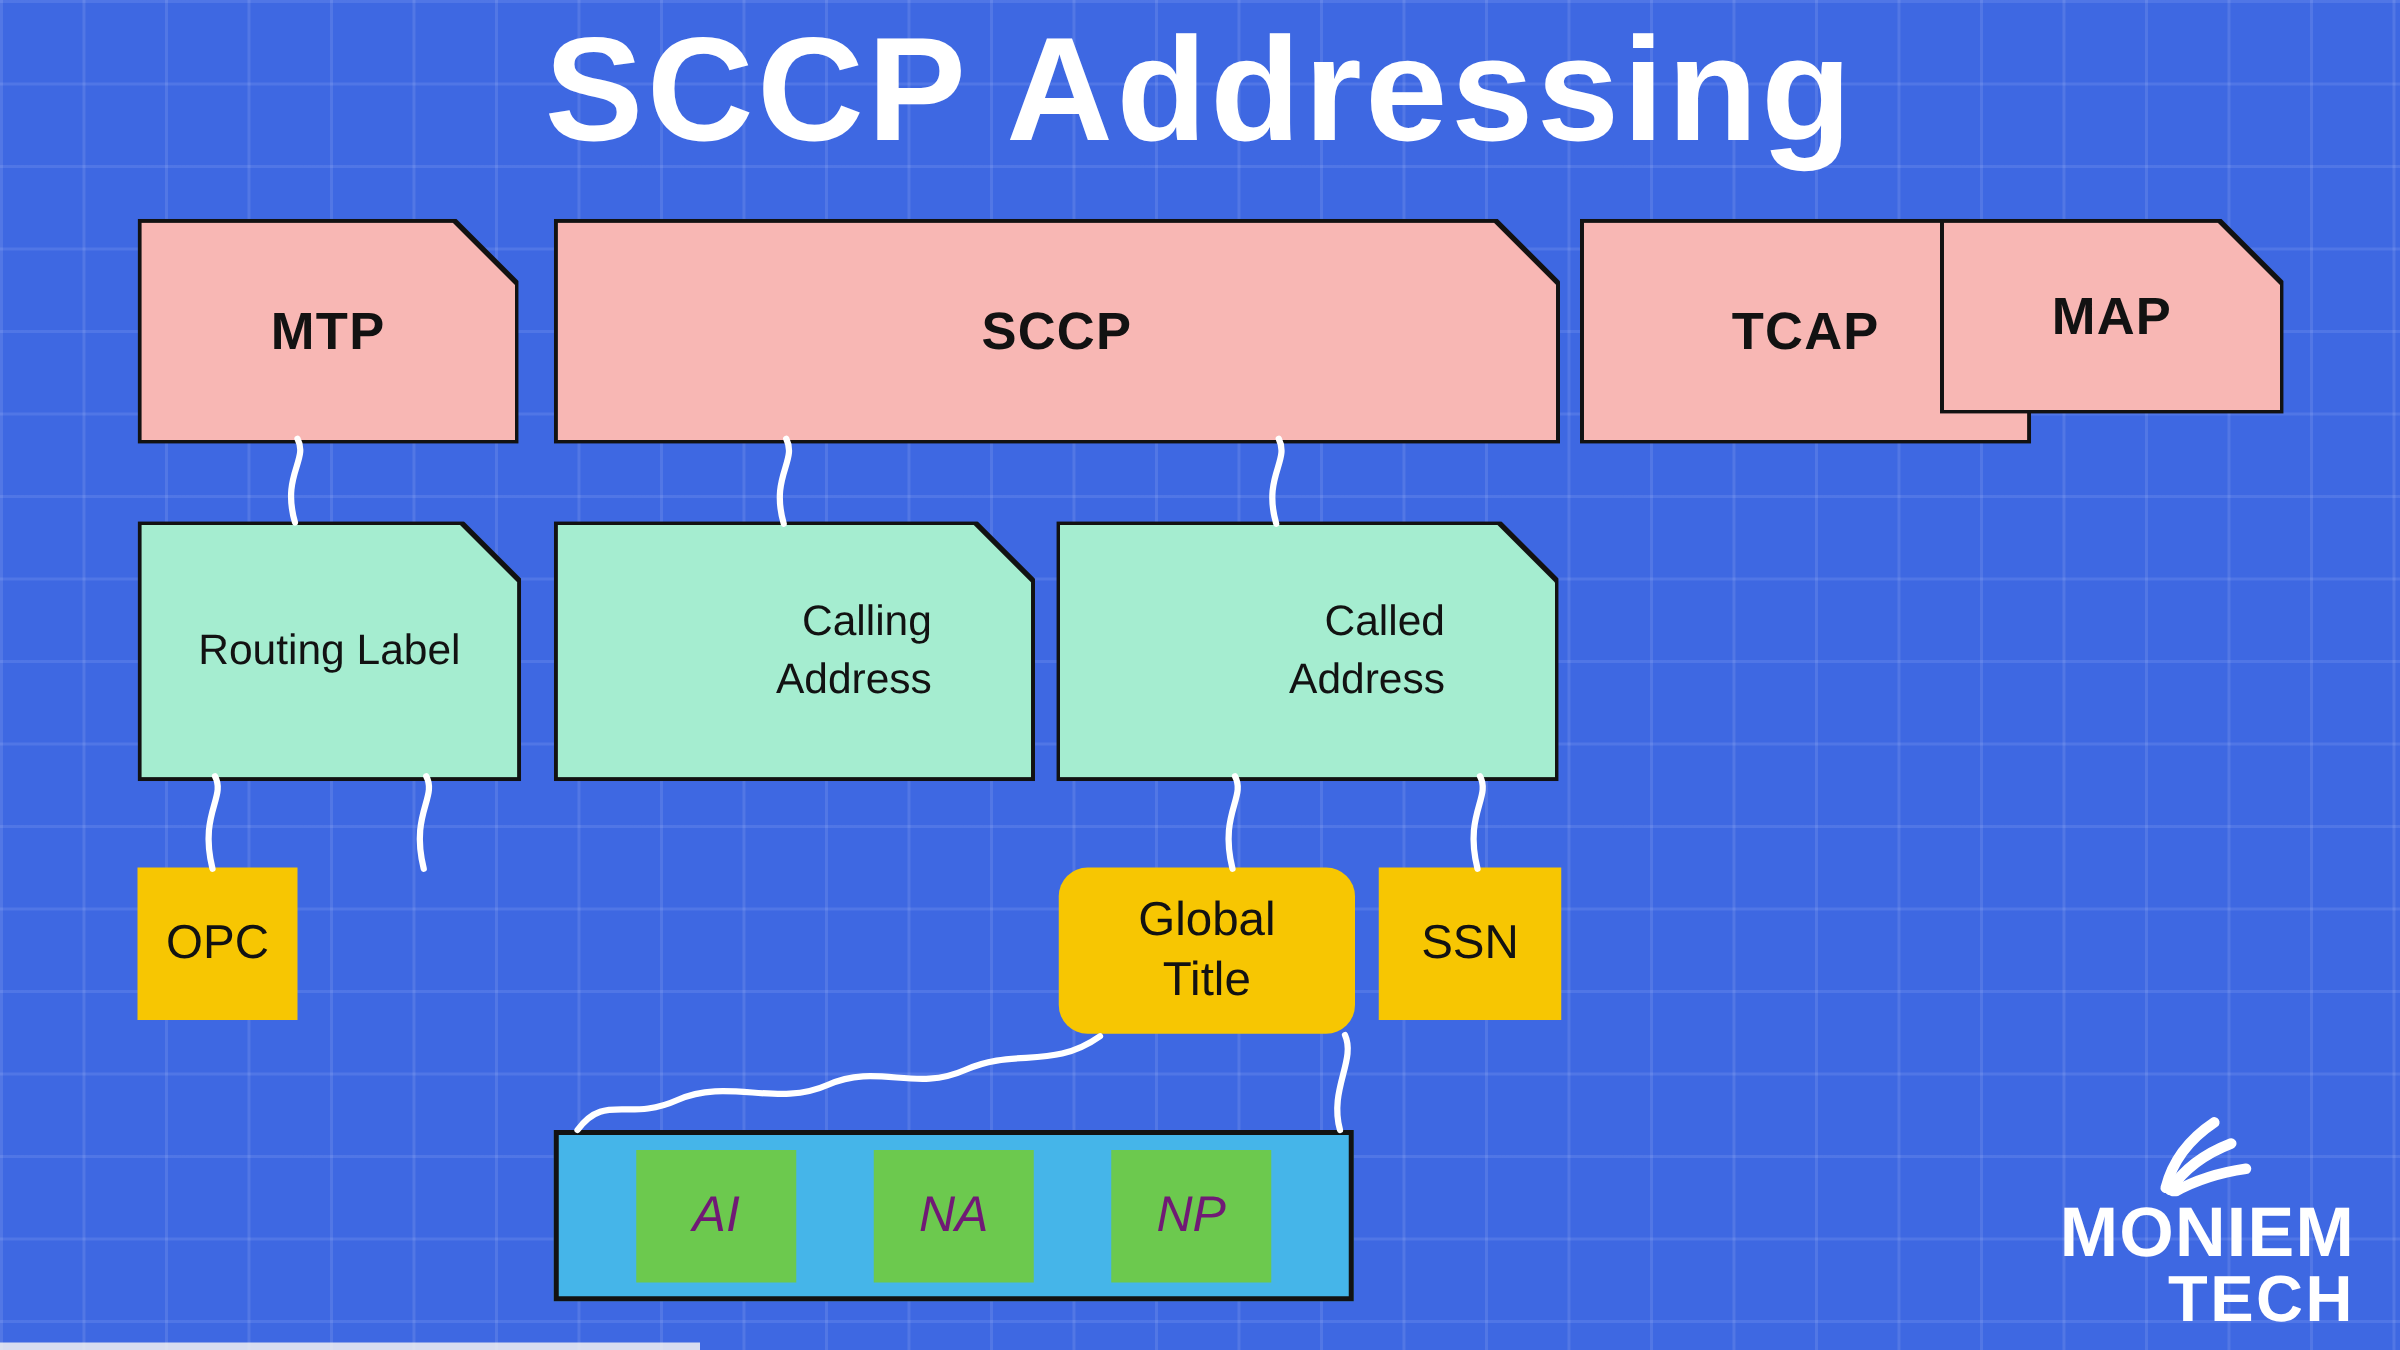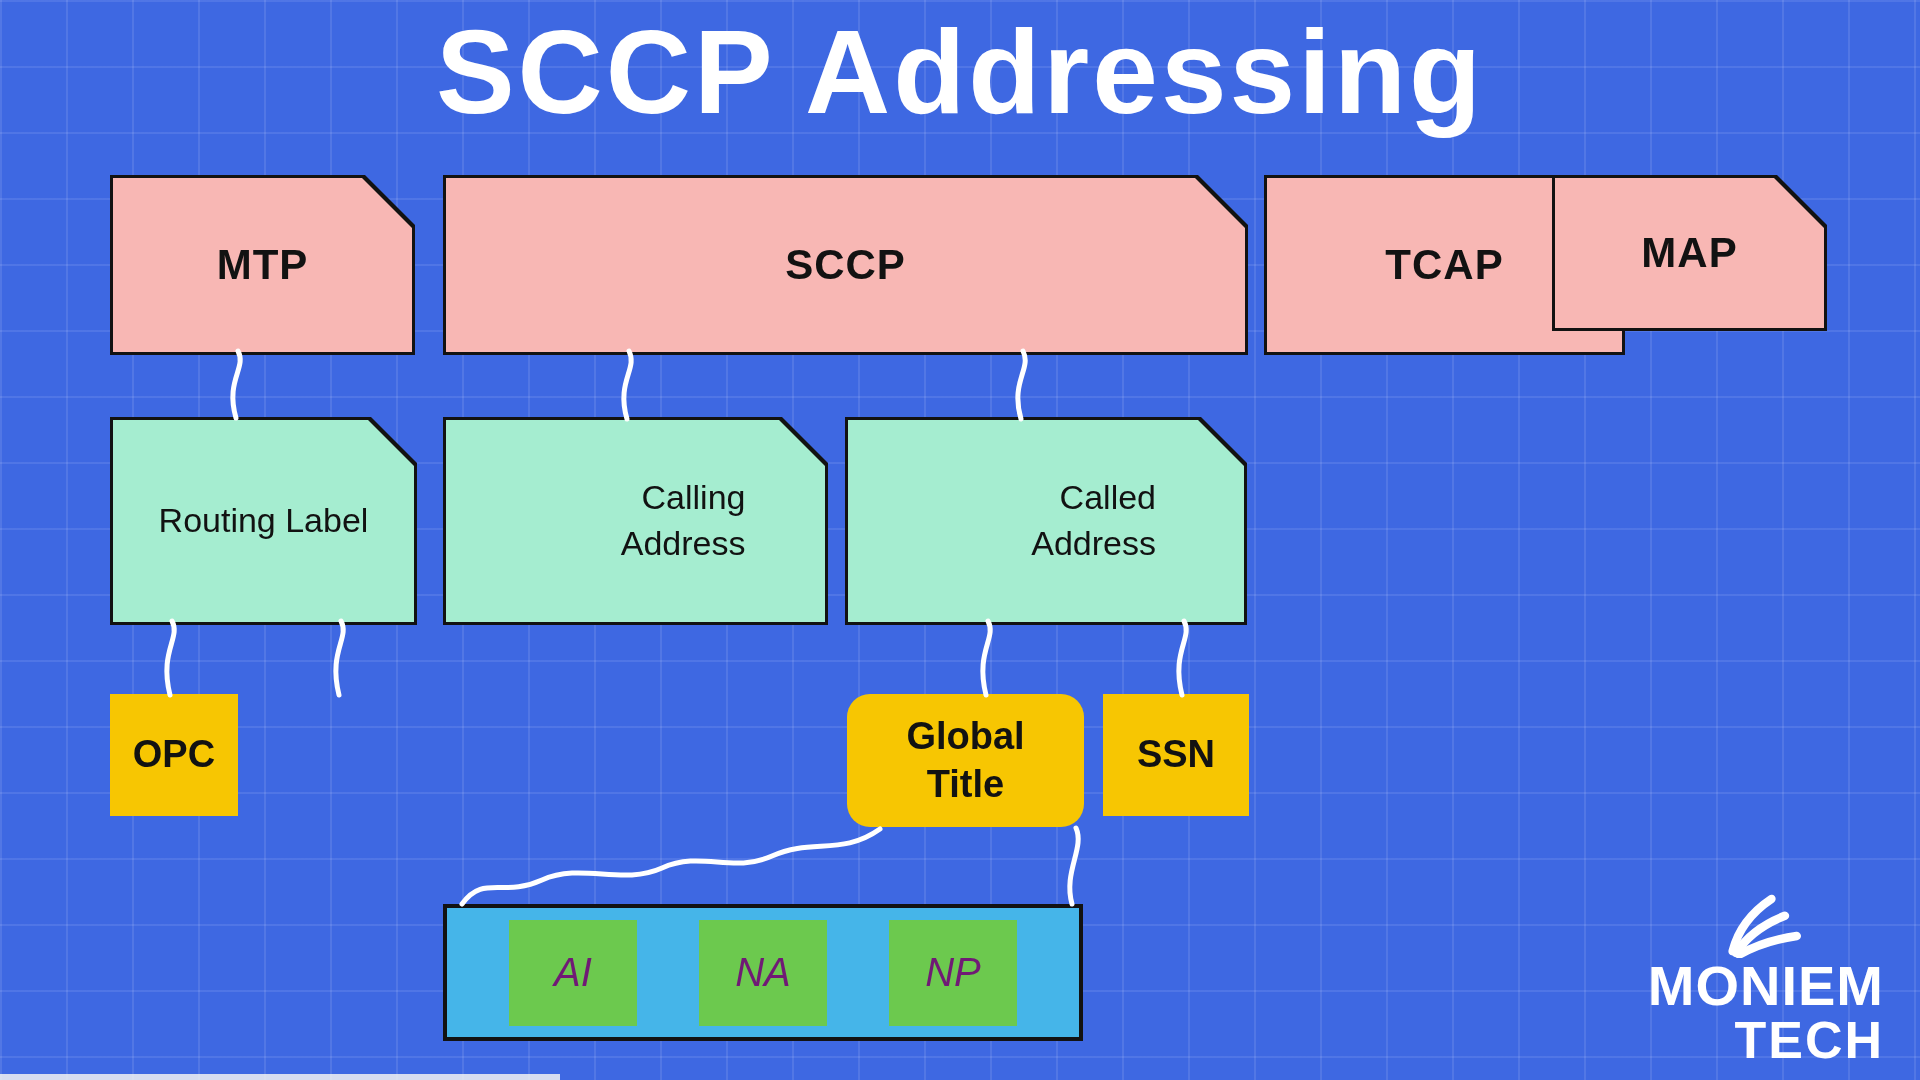--- a/index.html
+++ b/index.html
@@ -39,21 +39,21 @@
   .protocol{--n:50px;}
   .protocol .inner{background:#F8B7B4;font-size:42px;font-weight:700;letter-spacing:1px;}
   .address{--n:46px;}
   .address .inner{background:#A5EDD0;font-size:34px;font-weight:400;line-height:1.35;}
   .address .inner span{display:block;max-width:220px;}
 
   
   .param{
     position:absolute;background:#F7C602;color:#121212;
     display:flex;align-items:center;justify-content:center;
-    text-align:center;font-size:38px;font-weight:700;line-height:1.25;
+    text-align:center;font-size:38px;font-weight:400;line-height:1.25;
   }
   .param span{display:block;max-width:190px;}
 
   
   .fields-bar{
     position:absolute;left:443px;top:904px;width:640px;height:137px;
     background:#45B5E9;border:4px solid #121212;box-sizing:border-box;
     display:flex;align-items:center;justify-content:space-evenly;
   }
   .field{

